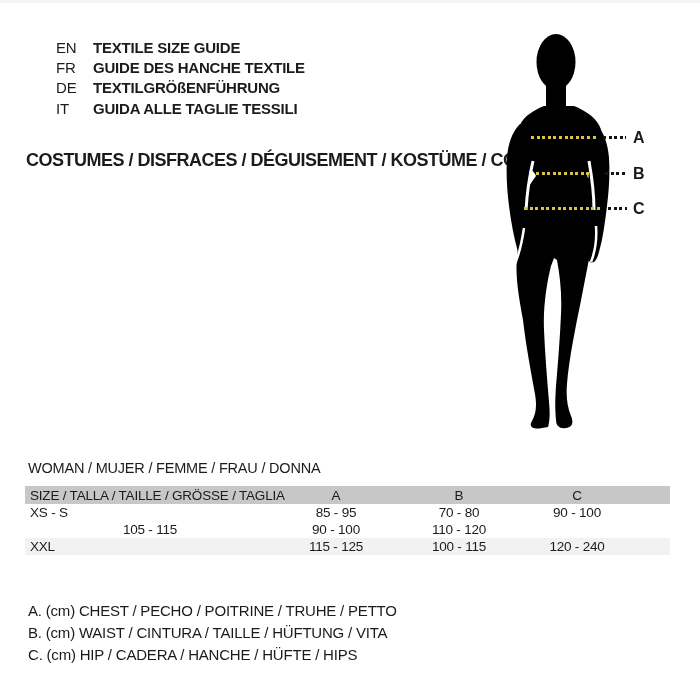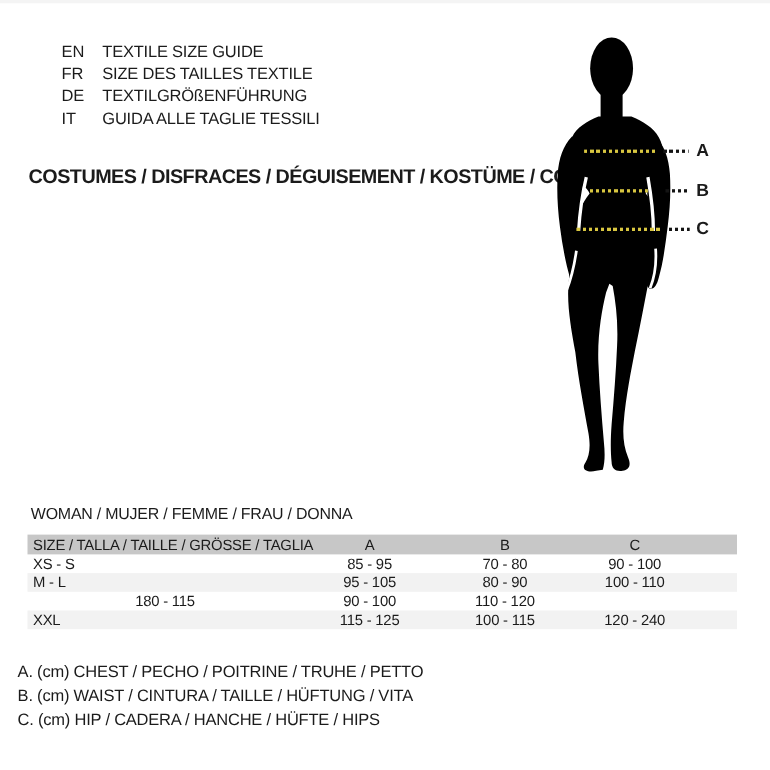--- a/index.html
+++ b/index.html
@@ -6,21 +6,21 @@
   .canvas{
     position:relative;width:700px;height:700px;background:#ffffff;overflow:hidden;
     font-family:"Liberation Sans","DejaVu Sans",sans-serif;color:#1b1b1b;
   }
   .top-strip{position:absolute;left:0;top:0;width:700px;height:3px;background:#f4f4f4;}
 
   
   .lang-list{position:absolute;left:28px;top:37px;}
   .lang-row{display:flex;height:20.4px;align-items:center;margin-left:28px;}
   .lang-code{width:37px;font-size:15px;font-weight:500;letter-spacing:-0.2px;}
-  .lang-text{font-size:15px;font-weight:400;letter-spacing:-0.2px;white-space:nowrap;}
+  .lang-text{font-size:15px;font-weight:700;letter-spacing:-0.2px;white-space:nowrap;}
 
   
   .category-title{
     position:absolute;left:26px;top:150px;margin:0;
     font-size:18px;font-weight:700;letter-spacing:-0.5px;white-space:nowrap;
   }
 
   
   .figure-svg{position:absolute;left:490px;top:28px;width:160px;height:410px;}
   .dash{position:absolute;height:3px;}
@@ -34,37 +34,37 @@
   
   .size-table{position:absolute;left:25px;top:486px;width:645px;font-size:13.5px;letter-spacing:-0.2px;}
   .t-row{display:grid;grid-template-columns:250px 122px 124px 112px 1fr;align-items:center;}
   .t-head{height:18px;background:#c7c7c7;}
   .t-body{height:17px;}
   .t-body.alt{background:#f2f2f2;}
   .c-size{padding-left:5px;white-space:nowrap;}
   .c-val{text-align:center;white-space:nowrap;}
 
   
-  .legend{position:absolute;left:16px;top:600px;}
+  .legend{position:absolute;left:28px;top:600px;}
   .legend-line{height:22px;line-height:22px;font-size:15px;font-weight:500;letter-spacing:-0.2px;white-space:nowrap;}
 </style>
 </head>
 <body>
 
 <div class="canvas">
   <div class="top-strip"></div>
 
   <section class="lang-list">
     <div class="lang-row">
       <span class="lang-code">EN</span>
       <span class="lang-text">TEXTILE SIZE GUIDE</span>
     </div>
     <div class="lang-row">
       <span class="lang-code">FR</span>
-      <span class="lang-text">SIZE DES TAILLES TEXTILE</span>
+      <span class="lang-text">GUIDE DES HANCHE TEXTILE</span>
     </div>
     <div class="lang-row">
       <span class="lang-code">DE</span>
       <span class="lang-text">TEXTILGRÖßENFÜHRUNG</span>
     </div>
     <div class="lang-row">
       <span class="lang-code">IT</span>
       <span class="lang-text">GUIDA ALLE TAGLIE TESSILI</span>
     </div>
   </section>
@@ -135,29 +135,22 @@
       <div class="c-val">C</div>
       <div></div>
     </div>
     <div class="t-row t-body">
       <div class="c-size">XS - S</div>
       <div class="c-val">85 - 95</div>
       <div class="c-val">70 - 80</div>
       <div class="c-val">90 - 100</div>
       <div></div>
     </div>
-    <div class="t-row t-body alt">
-      <div class="c-size">M - L</div>
-      <div class="c-val">95 - 105</div>
-      <div class="c-val">80 - 90</div>
-      <div class="c-val">100 - 110</div>
-      <div></div>
-    </div>
     <div class="t-row t-body">
-      <div class="c-val">180 - 115</div>
+      <div class="c-val">105 - 115</div>
       <div class="c-val">90 - 100</div>
       <div class="c-val">110 - 120</div>
       <div></div>
     </div>
     <div class="t-row t-body alt">
       <div class="c-size">XXL</div>
       <div class="c-val">115 - 125</div>
       <div class="c-val">100 - 115</div>
       <div class="c-val">120 - 240</div>
       <div></div>

